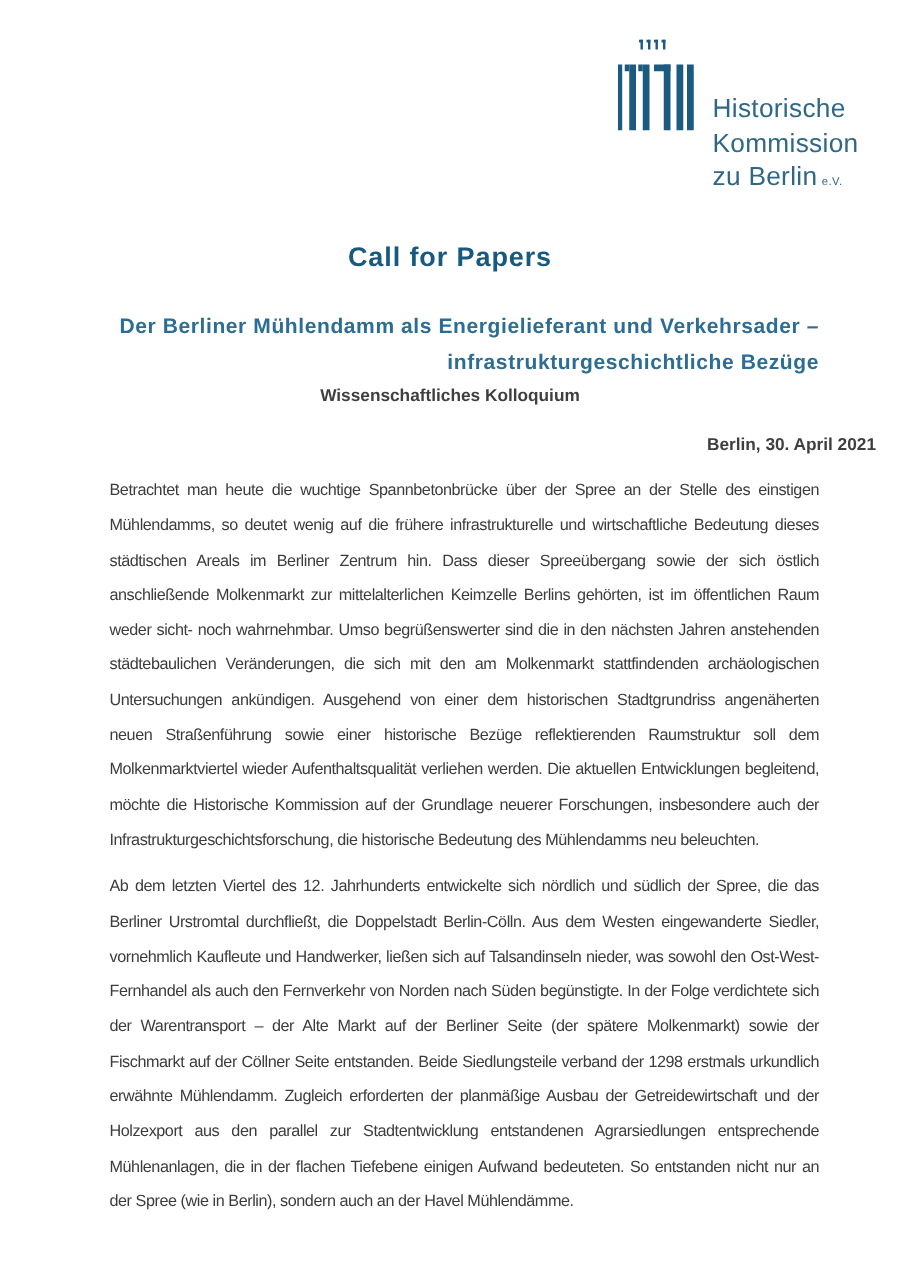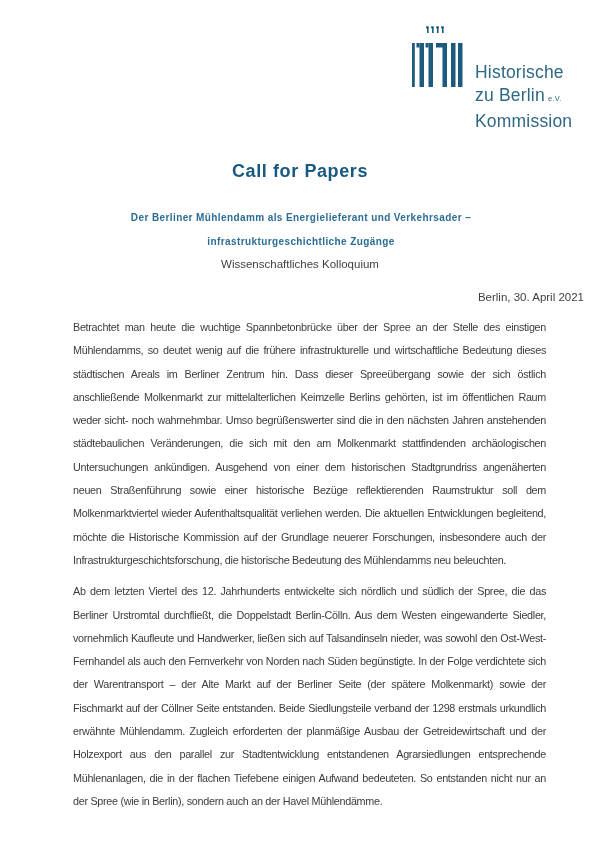--- a/index.html
+++ b/index.html
@@ -47,34 +47,34 @@
     margin: 0;
     text-align: center;
     font-size: 18px;
     font-weight: 700;
     letter-spacing: 0.6px;
   }
   .doc-title {
     position: absolute;
     top: 206px; left: 40px; right: 38px;
     margin: 0;
-    text-align: center;
-    font-size: 10px;
+    text-align: right;
+    font-size: 14px;
     font-weight: 600;
     line-height: 23.5px;
     letter-spacing: 0.4px;
   }
   .subtitle, .dateline {
     position: absolute;
     left: 0;
     width: 100%;
     margin: 0;
     text-align: center;
     font-size: 11.5px;
-    font-weight: 400;
+    font-weight: 700;
   }
   .subtitle { top: 258px; }
   .dateline { top: 291px; text-align: right; }
 
   
   .body-copy {
     position: absolute;
     top: 316px; left: 40px; right: 38px;
   }
   .body-copy p {
@@ -108,30 +108,30 @@
         <rect x="4.5" y="18" width="3" height="4.5"></rect>
       <rect x="16.5" y="18" width="4.5" height="44"></rect>
         <rect x="13.5" y="18" width="3" height="4.5"></rect>
       <rect x="24" y="18" width="11" height="4.5"></rect>
         <rect x="30.5" y="18" width="4.5" height="44"></rect>
       <rect x="39" y="18" width="4.5" height="44"></rect>
       <rect x="46" y="18" width="4.5" height="44"></rect>
     </svg>
     <div class="logo-text" style="color: rgb(46, 104, 134);">
       <div>Historische</div>
+      <div>Kommission</div>
       <div><span>zu Berlin</span><span class="logo-suffix">e.V.</span></div>
-      <div>Kommission</div>
     </div>
   </header>
 
   <h1 class="kicker" style="color: rgb(23, 89, 127);">Call for Papers</h1>
 
   <h2 class="doc-title" style="color: rgb(43, 109, 148);">
     <span>Der Berliner Mühlendamm als Energielieferant und Verkehrsader –</span><br>
-    <span>infrastrukturgeschichtliche Zugänge</span>
+    <span>infrastrukturgeschichtliche Bezüge</span>
   </h2>
 
   <p class="subtitle" style="color: rgb(63, 63, 63);">Wissenschaftliches Kolloquium</p>
 
   <p class="dateline" style="color: rgb(63, 63, 63);">Berlin, 30. April 2021</p>
 
   <main class="body-copy" style="color: rgb(60, 60, 60);">
     <p>Betrachtet man heute die wuchtige Spannbetonbrücke über der Spree an der Stelle des einstigen Mühlendamms, so deutet wenig auf die frühere infrastrukturelle und wirtschaftliche Bedeutung dieses städtischen Areals im Berliner Zentrum hin. Dass dieser Spreeübergang sowie der sich östlich anschließende Molkenmarkt zur mittelalterlichen Keimzelle Berlins gehörten, ist im öffentlichen Raum weder sicht- noch wahrnehmbar. Umso begrüßenswerter sind die in den nächsten Jahren anstehenden städtebaulichen Veränderungen, die sich mit den am Molkenmarkt stattfindenden archäologischen Untersuchungen ankündigen. Ausgehend von einer dem historischen Stadtgrundriss angenäherten neuen Straßenführung sowie einer historische Bezüge reflektierenden Raumstruktur soll dem Molkenmarktviertel wieder Aufenthaltsqualität verliehen werden. Die aktuellen Entwicklungen begleitend, möchte die Historische Kommission auf der Grundlage neuerer Forschungen, insbesondere auch der Infrastrukturgeschichtsforschung, die historische Bedeutung des Mühlendamms neu beleuchten.</p>
     <p>Ab dem letzten Viertel des 12. Jahrhunderts entwickelte sich nördlich und südlich der Spree, die das Berliner Urstromtal durchfließt, die Doppelstadt Berlin-Cölln. Aus dem Westen eingewanderte Siedler, vornehmlich Kaufleute und Handwerker, ließen sich auf Talsandinseln nieder, was sowohl den Ost-West-Fernhandel als auch den Fernverkehr von Norden nach Süden begünstigte. In der Folge verdichtete sich der Warentransport – der Alte Markt auf der Berliner Seite (der spätere Molkenmarkt) sowie der Fischmarkt auf der Cöllner Seite entstanden. Beide Siedlungsteile verband der 1298 erstmals urkundlich erwähnte Mühlendamm. Zugleich erforderten der planmäßige Ausbau der Getreidewirtschaft und der Holzexport aus den parallel zur Stadtentwicklung entstandenen Agrarsiedlungen entsprechende Mühlenanlagen, die in der flachen Tiefebene einigen Aufwand bedeuteten. So entstanden nicht nur an der Spree (wie in Berlin), sondern auch an der Havel Mühlendämme.</p>
   </main>

